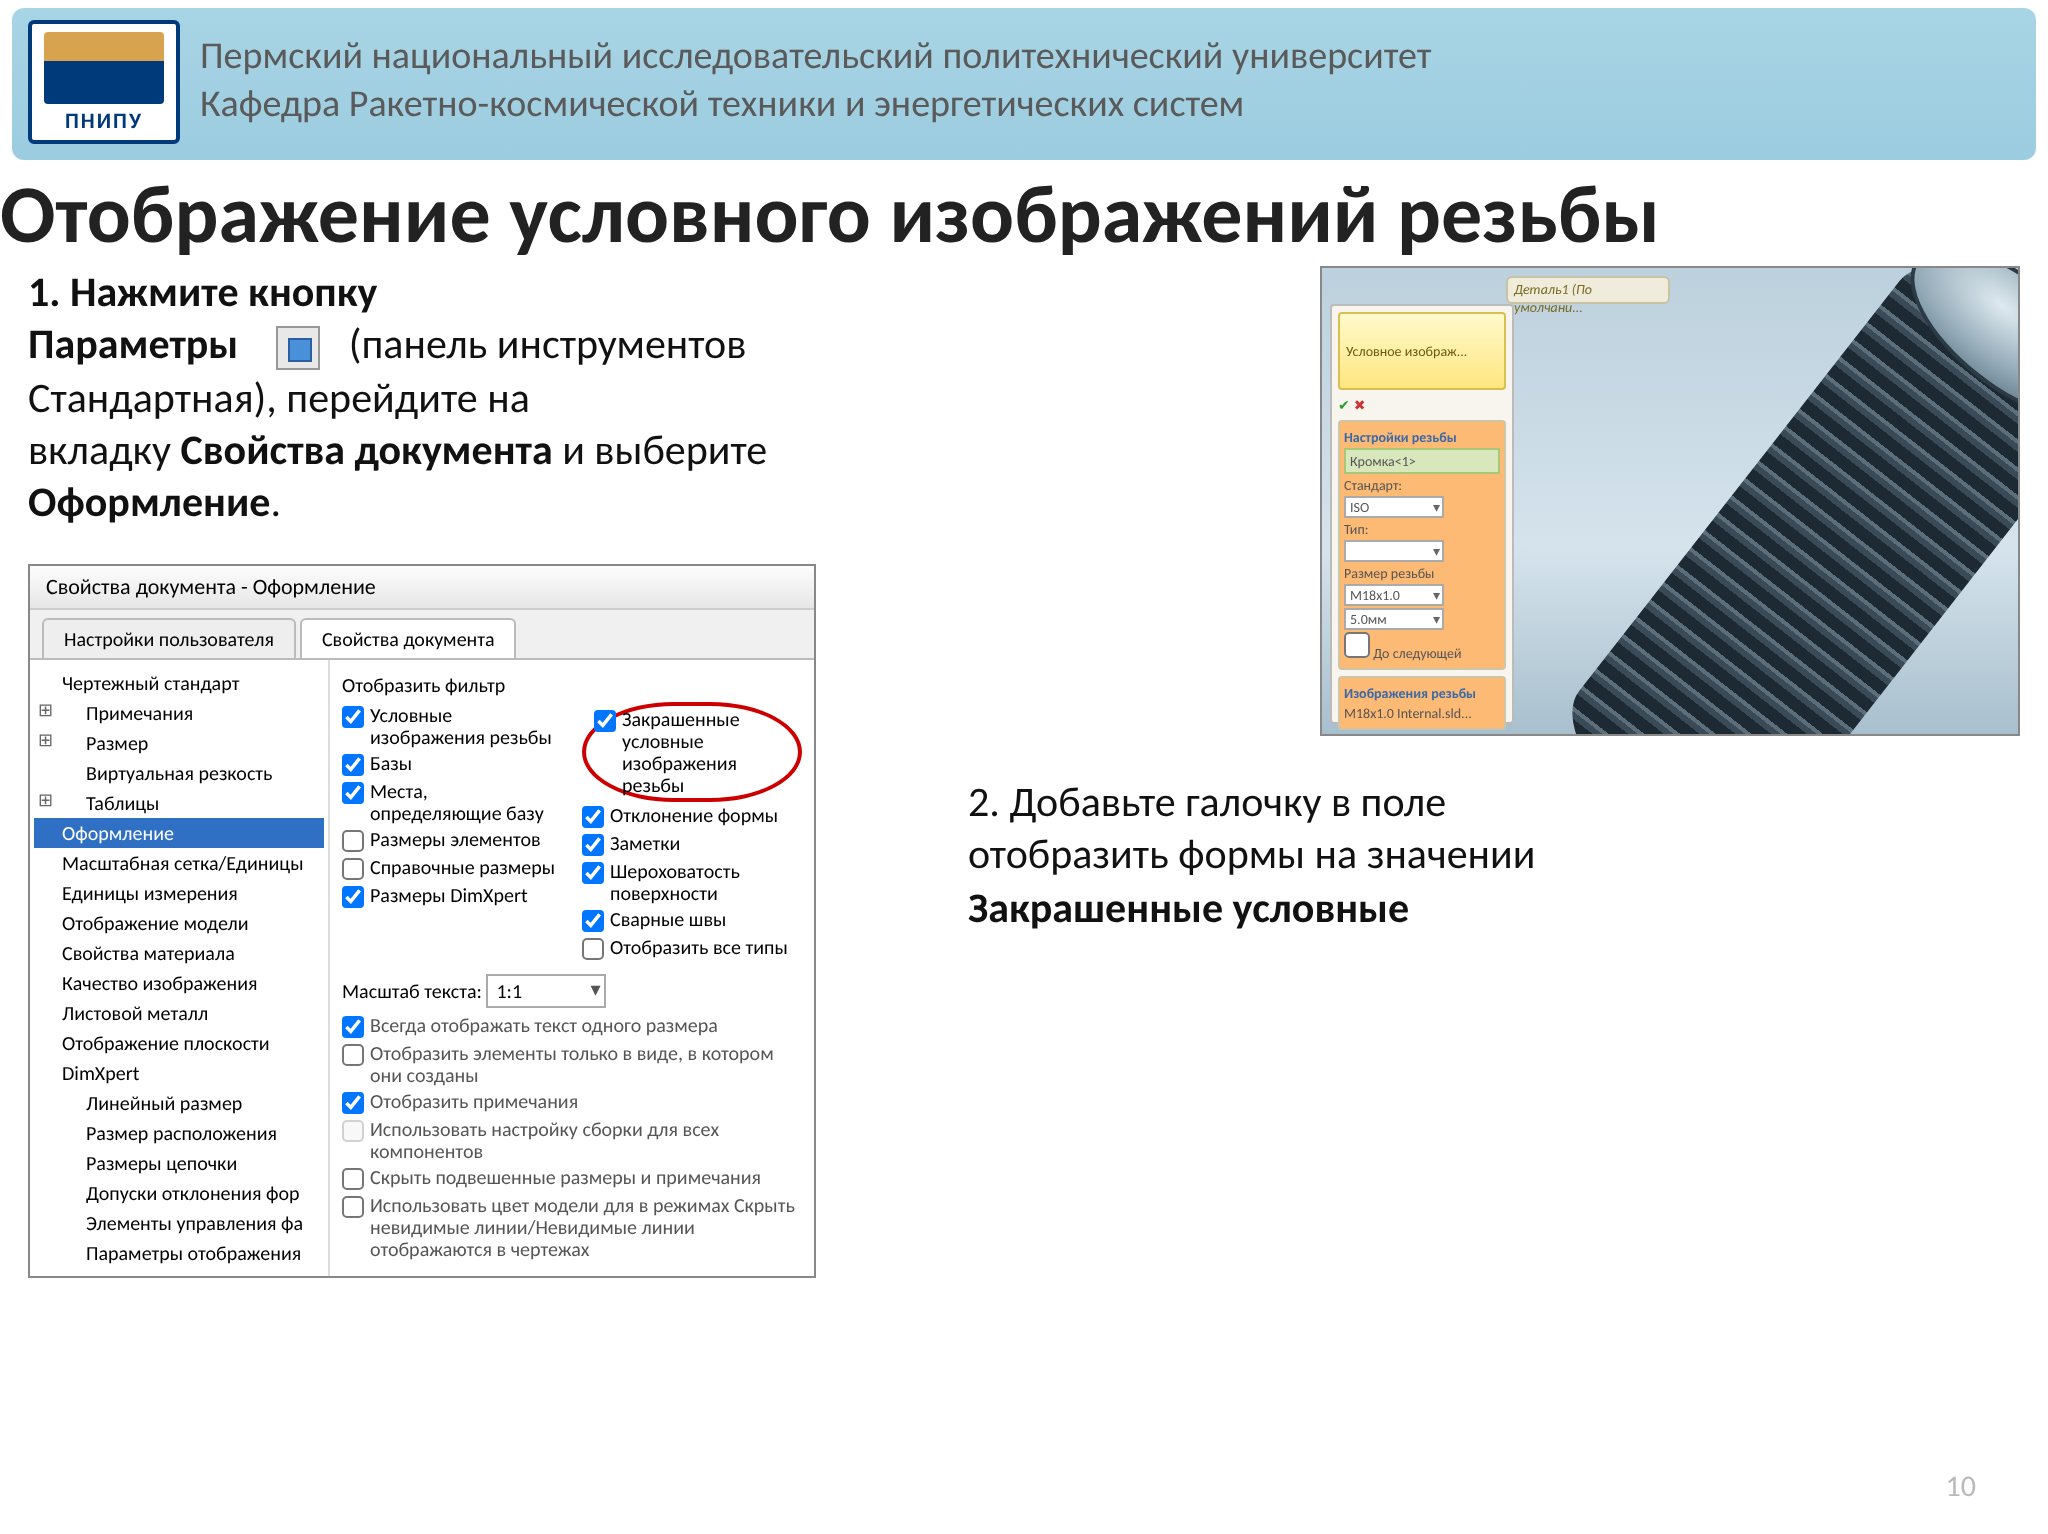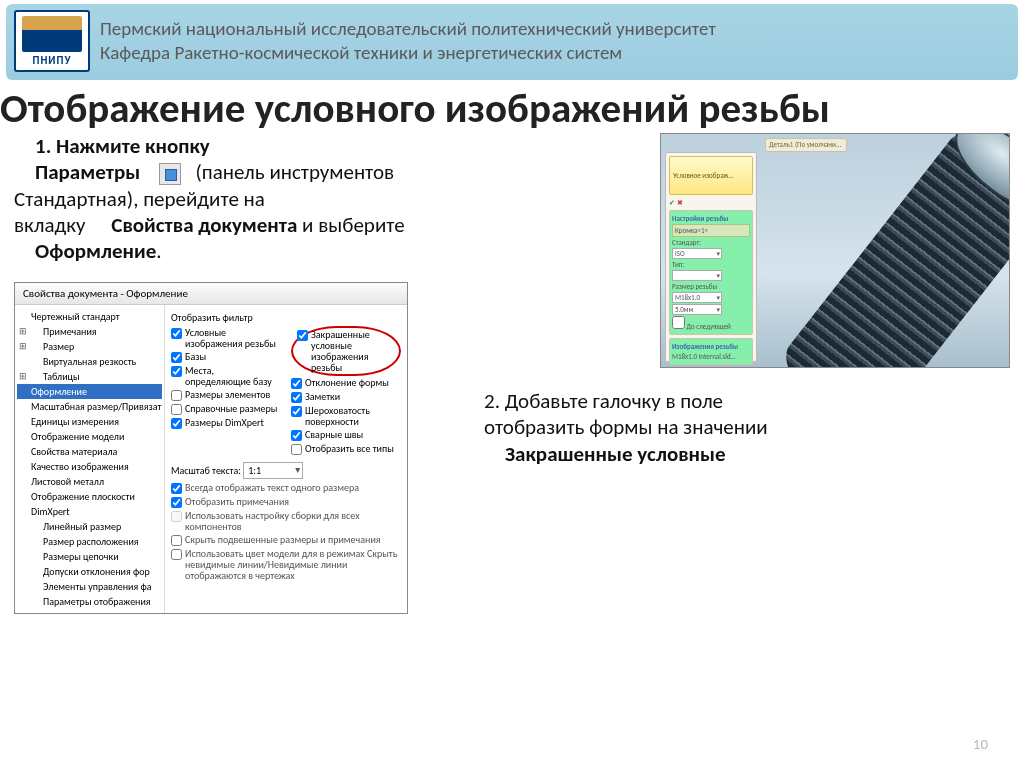--- a/index.html
+++ b/index.html
@@ -62,21 +62,21 @@
     padding: 0 14px;
     gap: 10px;
   }
   .left-col { width: 460px; }
   .right-col { flex: 1; }
   .step-text {
     font-size: 21px;
     color: #111;
     line-height: 1.25;
   }
-  .step-text b { font-weight: bold; margin-left: 21px; }
+  .step-text b { font-weight: bold; }
   .opt-icon {
     display: inline-block;
     width: 22px;
     height: 22px;
     background: #e8e8e8;
     border: 1px solid #999;
     vertical-align: middle;
     position: relative;
   }
   .opt-icon::after {
@@ -221,21 +221,21 @@
   .panel-left .cb {
     border: 1px solid #aaa;
     background: #fff;
     padding: 0 8px 0 2px;
     display: inline-block;
     min-width: 50px;
     position: relative;
   }
   .panel-left .cb::after { content: "▾"; position: absolute; right: 1px; color: #666; }
   .panel-left .sec {
-    background: #86efac;
+    background: #fdba74;
     border: 1px solid #ccc5a8;
     border-radius: 2px;
     padding: 2px;
     margin: 3px 0;
   }
   .cyl {
     position: absolute;
     right: -30px;
     top: -10px;
     width: 230px;
@@ -257,28 +257,29 @@
   .cyl-cap {
     position: absolute;
     left: 50px; top: -12px;
     width: 120px; height: 56px;
     background: radial-gradient(ellipse at 40% 35%, #dfeaf0 0%, #90a8b5 55%, #4e6572 100%);
     border-radius: 50%;
     border: 2px solid #2b3a44;
   }
   .tab-handle {
     position: absolute;
-    left: 104px; top: 4px;
+    left: 92px; top: 4px;
     width: 82px; height: 14px;
     background: #efecdc;
     border: 1px solid #c9c3a3;
     border-radius: 3px;
     font-size: 7px;
     color: #7a6a20;
     padding: 1px 3px;
+    font-style: italic;
   }
 
   .page-num {
     position: absolute;
     right: 36px;
     bottom: 14px;
     color: #b9b9b9;
     font-size: 15px;
   }
 </style>
@@ -303,29 +304,33 @@
     <div class="step-text">
       <b>1. Нажмите кнопку</b><br>
       <b>Параметры</b>&nbsp;&nbsp;&nbsp;&nbsp;<span class="opt-icon"></span>&nbsp;&nbsp;<span> (панель инструментов</span><br>
       <span>Стандартная), перейдите на</span><br>
       <span>вкладку </span><b>Свойства документа</b><span> и выберите</span><br>
       <b>Оформление</b><span>.</span>
     </div>
 
     <div class="dialog">
       <div class="dialog-title">Свойства документа - Оформление</div>
+      <div class="dialog-tabs">
+        <div class="dialog-tab">Настройки пользователя</div>
+        <div class="dialog-tab active">Свойства документа</div>
+      </div>
       <div class="dialog-body">
         <div class="tree">
           <div class="item">Чертежный стандарт</div>
           <div class="item exp sub">Примечания</div>
           <div class="item exp sub">Размер</div>
           <div class="item sub">Виртуальная резкость</div>
           <div class="item exp sub">Таблицы</div>
           <div class="item sel">Оформление</div>
-          <div class="item">Масштабная размер/Привязат</div>
+          <div class="item">Масштабная сетка/Единицы</div>
           <div class="item">Единицы измерения</div>
           <div class="item">Отображение модели</div>
           <div class="item">Свойства материала</div>
           <div class="item">Качество изображения</div>
           <div class="item">Листовой металл</div>
           <div class="item">Отображение плоскости</div>
           <div class="item">DimXpert</div>
           <div class="item sub">Линейный размер</div>
           <div class="item sub">Размер расположения</div>
           <div class="item sub">Размеры цепочки</div>
@@ -390,20 +395,24 @@
             </div>
           </div>
           <div style="margin-top:6px;">
             <span>Масштаб текста:</span>
             <span class="combo">1:1</span>
           </div>
           <div class="pane-lower" style="margin-top:2px;">
             <label class="chk">
                 <input type="checkbox" checked="" style="">
                 <span>Всегда отображать текст одного размера</span>
+              </label>
+            <label class="chk">
+                <input type="checkbox" style="">
+                <span>Отобразить элементы только в виде, в котором они созданы</span>
               </label>
             <label class="chk">
                 <input type="checkbox" checked="" style="">
                 <span>Отобразить примечания</span>
               </label>
             <label class="chk">
                 <input type="checkbox" disabled="" style="">
                 <span>Использовать настройку сборки для всех компонентов</span>
               </label>
             <label class="chk">

